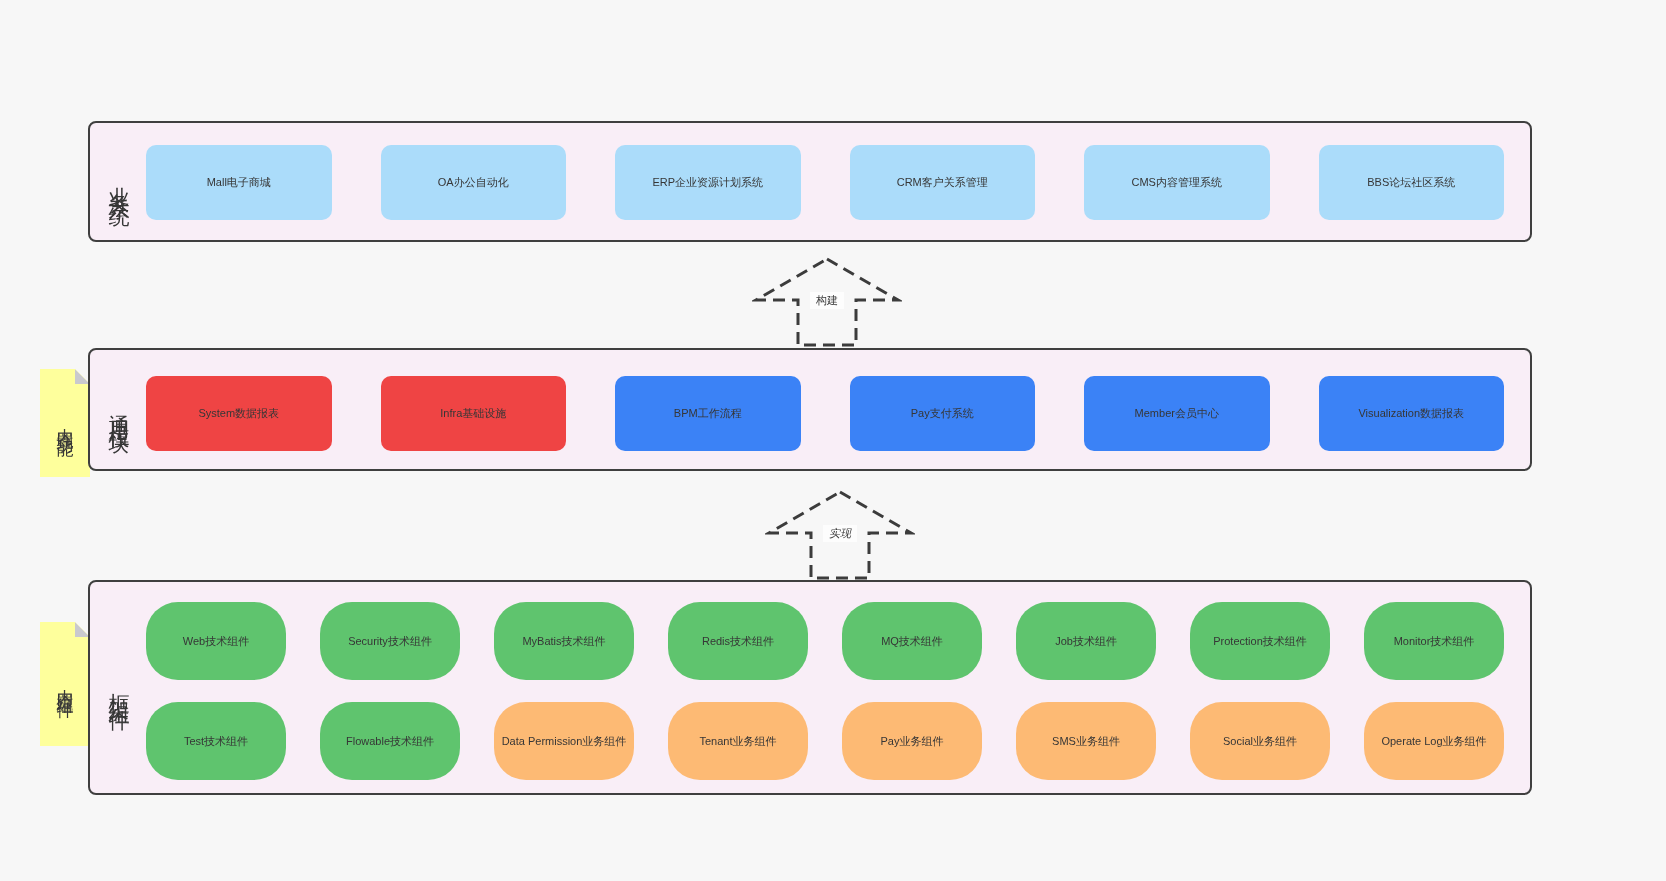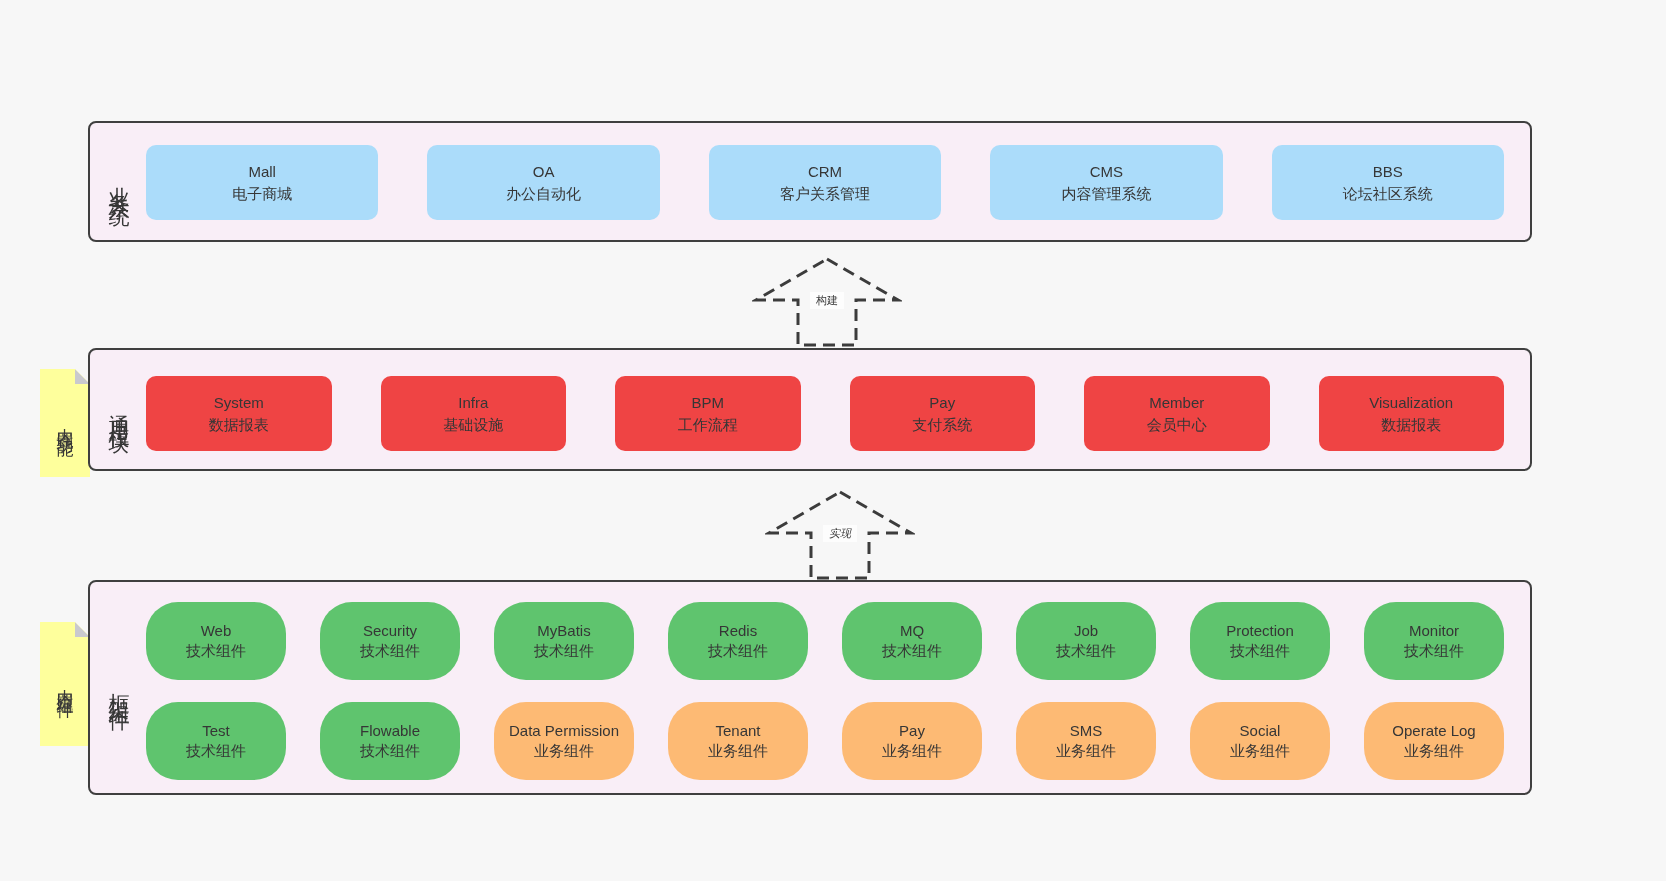--- a/index.html
+++ b/index.html
@@ -61,34 +61,34 @@
     gap: 34px;
     height: 78px;
   }
   #comp-row-1 { top: 20px; }
   #comp-row-2 { top: 120px; }
 
   .box {
     flex: 1;
     border-radius: 10px;
     display: flex;
-    flex-direction: column;
+    flex-direction: row;
     align-items: center;
     justify-content: center;
     text-align: center;
-    font-size: 15px;
+    font-size: 11px;
     line-height: 1.45;
     color: #363636;
     padding: 12px 4px;
     box-sizing: border-box;
   }
   .comp-row .box { line-height: 1.32; border-radius: 32px; }
   .box.blue       { background: #abdcfa; }
   .box.red        { background: #ef4444; }
-  .box.pink       { background: #ef4444; }
+  .box.pink       { background: #3b82f6; }
   .box.green      { background: #5fc46e; }
   .box.lightgreen { background: #fdba74; }
 
   
   .note {
     position: absolute;
     width: 50px;
     background: #feff9c;
     clip-path: polygon(0 0, calc(100% - 15px) 0, 100% 15px, 100% 100%, 0 100%);
     z-index: 0;
@@ -150,20 +150,24 @@
     <div class="box-row">
       <div class="box blue">
         <span>Mall</span>
         <span>电子商城</span>
       </div>
       <div class="box blue">
         <span>OA</span>
         <span>办公自动化</span>
       </div>
       <div class="box blue">
+        <span>ERP</span>
+        <span>企业资源计划系统</span>
+      </div>
+      <div class="box blue">
         <span>CRM</span>
         <span>客户关系管理</span>
       </div>
       <div class="box blue">
         <span>CMS</span>
         <span>内容管理系统</span>
       </div>
       <div class="box blue">
         <span>BBS</span>
         <span>论坛社区系统</span>

